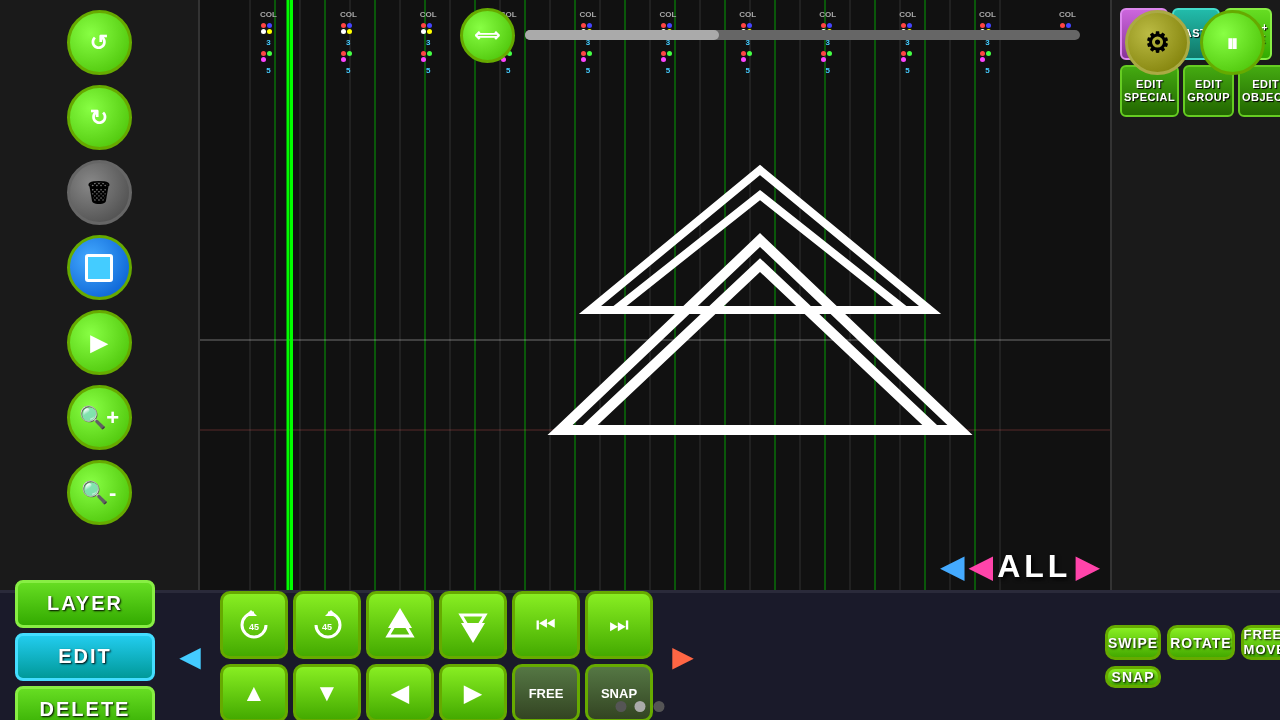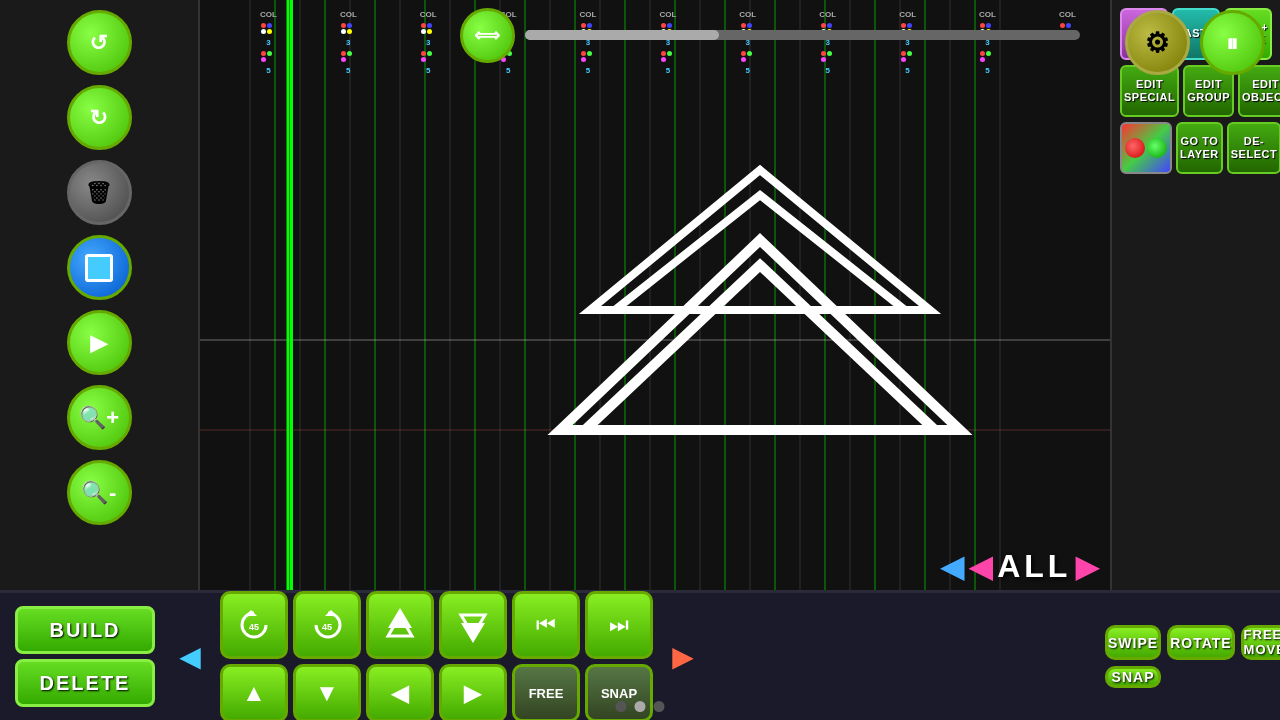--- a/index.html
+++ b/index.html
@@ -505,28 +505,20 @@
   <div class="right-btn-row">
     <div class="action-btn btn-purple">COPY</div>
     <div class="action-btn btn-teal">PASTE</div>
     <div class="action-btn btn-green" style="font-size:10px;">COPY + PASTE</div>
   </div>
   <div class="right-btn-row">
     <div class="action-btn btn-dark-green">EDIT SPECIAL</div>
     <div class="action-btn btn-dark-green">EDIT GROUP</div>
     <div class="action-btn btn-dark-green">EDIT OBJECT</div>
   </div>
-  <div class="right-btn-row">
-    <div class="action-btn" style="background: radial-gradient(circle at 40% 40%, #ff4444, #882200), radial-gradient(circle at 60% 60%, #44cc44, #006600); background: linear-gradient(135deg, #ff3333 0%, #44cc44 50%, #4444ff 100%);">
-      <div style="width:20px;height:20px;border-radius:50%;background:radial-gradient(circle at 40% 40%, #ff6666,#cc0000);display:inline-block;margin:1px;"></div>
-      <div style="width:20px;height:20px;border-radius:50%;background:radial-gradient(circle at 40% 40%, #66ff66,#009900);display:inline-block;margin:1px;"></div>
-    </div>
-    <div class="action-btn btn-dark-green">GO TO LAYER</div>
-    <div class="action-btn btn-dark-green">DE- SELECT</div>
-  </div>
 </div>
 
 <div class="top-right-btns">
   <div class="circle-btn circle-btn-green" style="background:radial-gradient(circle at 35% 35%, #bbbb44, #777700);border-color:#aaaa44;">
     <span style="font-size:28px;">⚙</span>
   </div>
   <div class="circle-btn circle-btn-green">
     <span style="font-size:24px;color:#fff;">⏸</span>
   </div>
 </div>
@@ -534,21 +526,22 @@
 <div style="position:absolute;right:180px;bottom:135px;display:flex;align-items:center;gap:4px;z-index:20;">
   <span style="color:#44aaff;font-size:32px;cursor:pointer;">◀</span>
   <span style="color:#ff44aa;font-size:32px;cursor:pointer;">◀</span>
   <span style="color:#fff;font-size:32px;font-weight:900;letter-spacing:4px;text-shadow:2px 2px 4px #000;">ALL</span>
   <span style="color:#ff44aa;font-size:32px;cursor:pointer;">▶</span>
 </div>
 
 <div class="bottom-toolbar">
 
   <div style="display:flex;flex-direction:column;gap:5px;margin-right:5px;">
-    <div class="mode-btn mode-btn-build">BUILD</div>
+    <div class="mode-btn mode-btn-build">LAYER</div>
+    <div class="mode-btn mode-btn-edit">EDIT</div>
     <div class="mode-btn mode-btn-delete">DELETE</div>
   </div>
 
   <div class="nav-arrow arrow-left">◀</div>
 
   <div style="display:flex;flex-direction:column;gap:5px;">
     <div class="btn-row">
       <div class="bottom-btn" style="width:68px;height:68px;">
         <svg width="35" height="35" viewBox="0 0 35 35">
             <path d="M17 5 A12 12 0 1 0 29 17" fill="none" stroke="white" stroke-width="3"></path>

